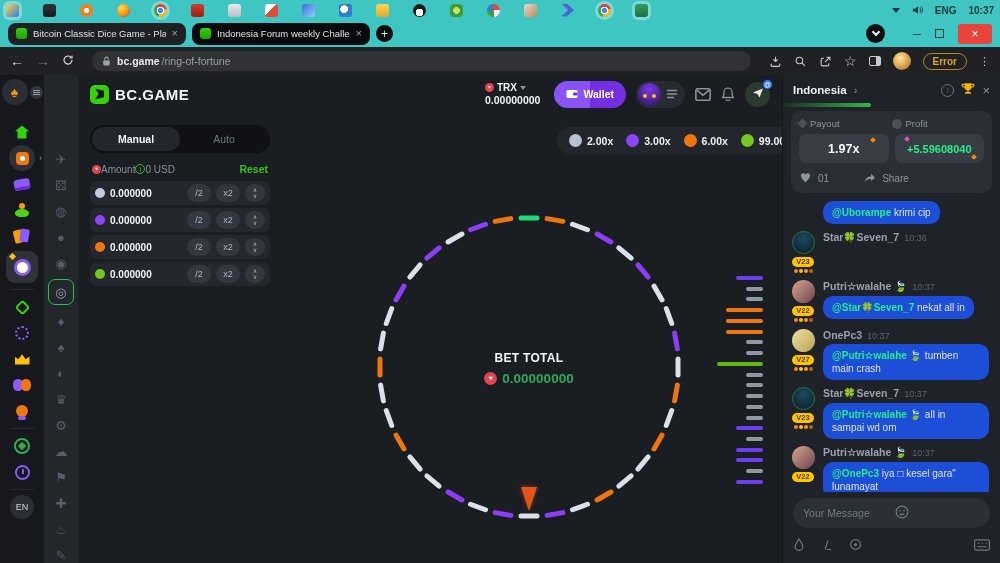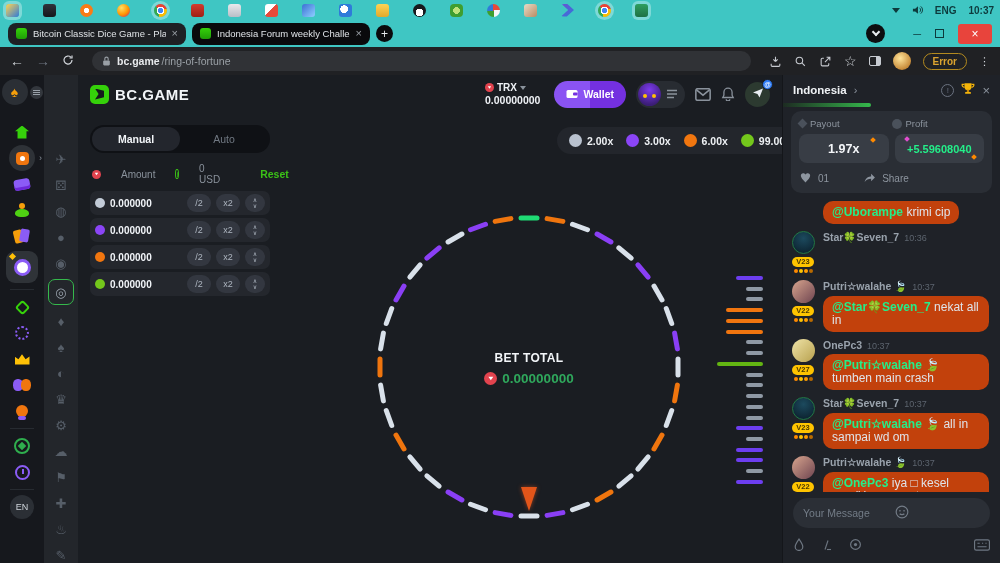--- a/index.html
+++ b/index.html
@@ -139,21 +139,21 @@
 
   
   .stage { position:relative; flex:1; background:#1a1d22; overflow:hidden; }
 
   
   .bet-panel { position:absolute; left:12px; top:12px; width:180px; }
   .bp-tabs { height:28px; background:#0f1115; border-radius:16px; display:flex; padding:2px; }
   .bp-tab { flex:1; border-radius:14px; display:flex; align-items:center; justify-content:center; font-size:10.5px; }
   .bp-tab.on { background:#23262d; color:#f2f5f8; font-weight:bold; }
   .bp-tab.off { color:#707882; }
-  .amount-row { display:flex; align-items:center; gap:20px; margin:10px 2px 6px; }
+  .amount-row { display:flex; align-items:center; gap:0; margin:10px 2px 6px; }
   .amt-label { color:#8a929c; font-size:10px; }
   .info-ic { width:10px; height:10px; border:1px solid #3bc117; border-radius:50%; color:#3bc117; font-size:7px; display:flex; align-items:center; justify-content:center; }
   .amt-spacer { flex:1; }
   .reset-btn { color:#3bc117; font-size:10.5px; font-weight:bold; }
   .bet-row { height:24px; background:#24272d; border-radius:7px; display:flex; align-items:center; padding:0 5px; margin-bottom:3px; gap:5px; }
   .bet-dot { width:10px; height:10px; border-radius:50%; flex:none; }
   .bet-val { color:#f1f4f8; font-size:10px; font-weight:bold; flex:1; }
   .bet-btn-sm { width:24px; height:18px; background:#333740; border-radius:9px; color:#aeb6c0; font-size:9px; display:flex; align-items:center; justify-content:center; flex:none; }
   .stepper { width:20px; height:18px; background:#333740; border-radius:9px; display:flex; flex-direction:column; align-items:center; justify-content:center; color:#aeb6c0; font-size:6px; line-height:6px; flex:none; }
   .bet-cta { margin-top:14px; height:30px; border-radius:16px; background:linear-gradient(90deg,#41921a 0 50%,#4aa50f 50%); color:#e4efe0; font-size:11.5px; display:flex; align-items:center; justify-content:center; }
@@ -193,21 +193,21 @@
   .rc-tiles { display:flex; gap:6px; }
   .rc-tile { flex:1; height:29px; background:#383d45; border-radius:8px; display:flex; align-items:center; justify-content:center; position:relative; }
   .payout-val { color:#f4f6f9; font-size:12.5px; font-weight:bold; }
   .profit-val { color:#24ee89; font-size:11px; font-weight:bold; }
   .sparkle { position:absolute; width:4px; height:4px; transform:rotate(45deg); }
   .rc-foot { display:flex; align-items:center; gap:6px; margin-top:8px; color:#8d959f; font-size:10px; }
   .rc-foot .gap { width:22px; }
 
   .msg-cont { margin-bottom:7px; }
   .msg-cont.indent { padding-left:32px; }
-  .bubble { display:inline-block; background:#c2410c; border-radius:10px; padding:5px 9px; font-size:12px; line-height:13px; position:relative; max-width:166px; }
+  .bubble { display:inline-block; background:#1d4ed8; border-radius:10px; padding:5px 9px; font-size:10px; line-height:13px; position:relative; max-width:166px; }
   .mention { color:#24ee89; font-weight:bold; }
   .btext { color:#dfe4ea; }
   .msg { display:flex; gap:8px; margin-bottom:7px; }
   .avcol { width:24px; flex:none; display:flex; flex-direction:column; align-items:center; }
   .avatar { width:23px; height:23px; border-radius:50%; }
   .av-star { background:radial-gradient(circle at 50% 30%,#1c4a5e,#0e2735 75%); border:1px solid #274; }
   .av-putri { background:linear-gradient(135deg,#d8a58e,#6e4450); }
   .av-onepc { background:linear-gradient(135deg,#efe3a8,#b8a14e); }
   .vbadge { margin-top:3px; background:#ffc400; color:#4a3800; font-size:7.5px; font-weight:bold; border-radius:6px; padding:1px 4px; line-height:8px; }
   .medals { display:flex; gap:1px; margin-top:2px; }

